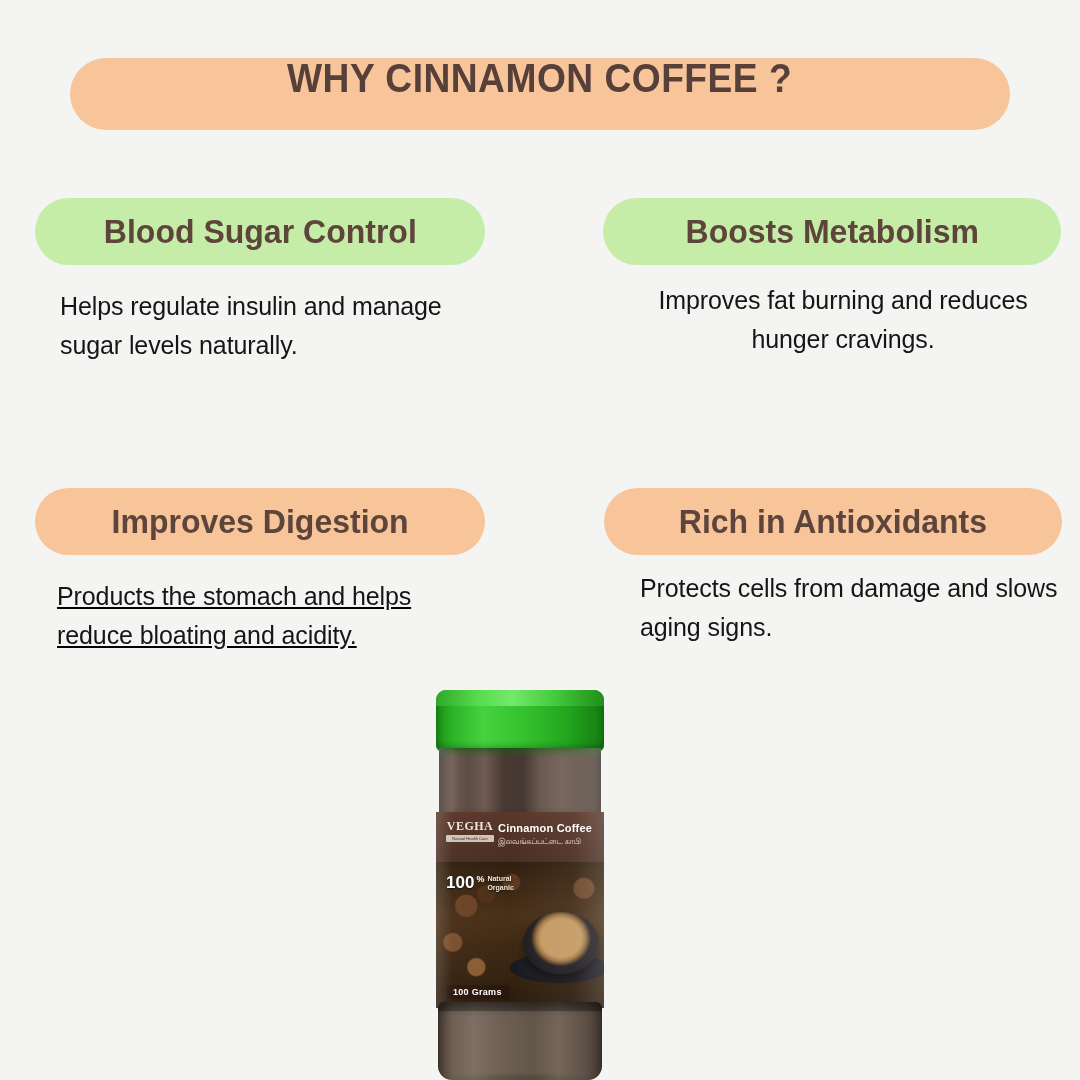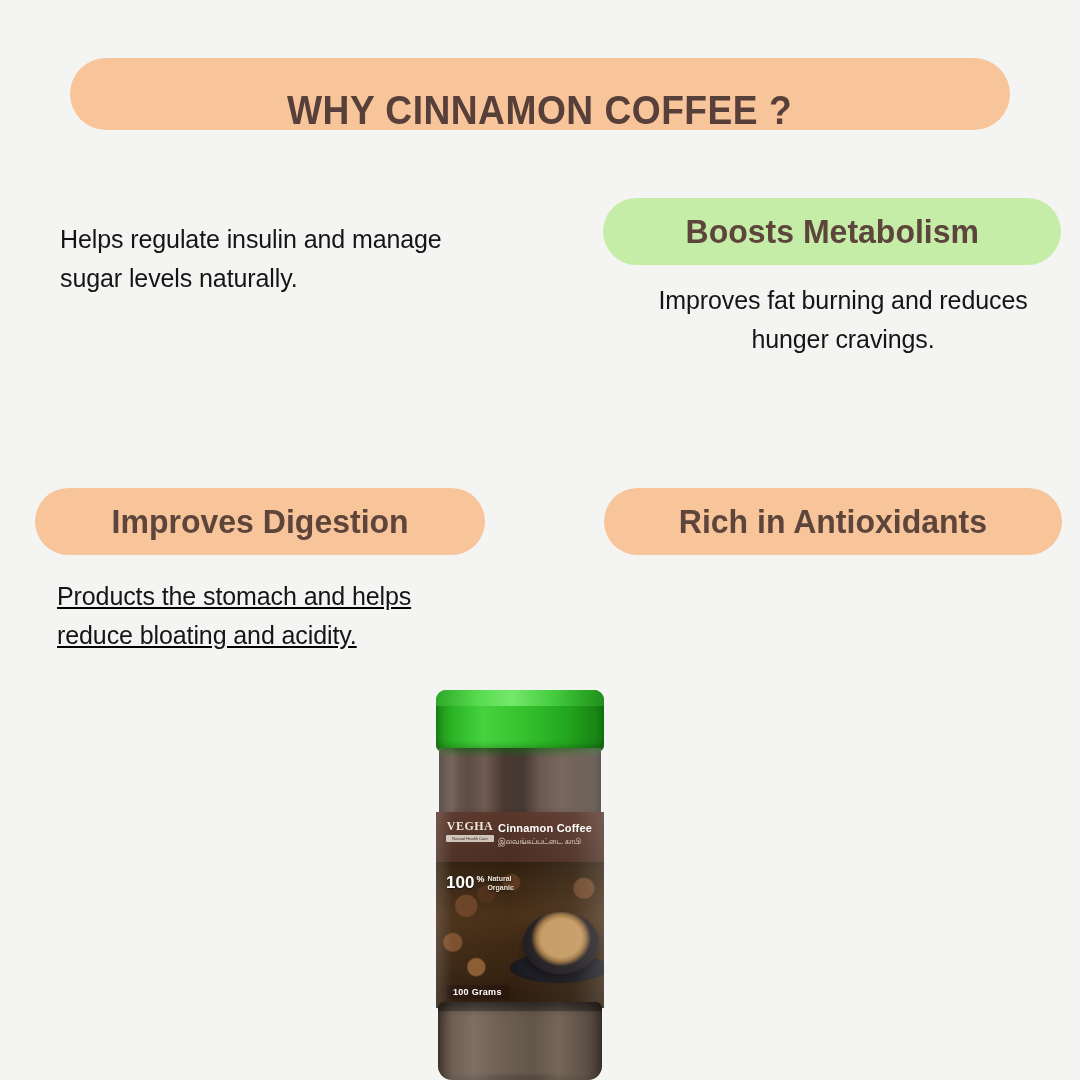--- a/index.html
+++ b/index.html
@@ -26,21 +26,21 @@
   
   .header-pill {
     position: absolute;
     left: 70px;
     top: 58px;
     width: 940px;
     height: 72px;
     background: #f8c49a;
     border-radius: 36px;
     display: flex;
-    align-items: flex-end;
+    align-items: flex-start;
     justify-content: center;
   }
   .header-title {
     font-size: 40px;
     font-weight: bold;
     color: #58403a;
     letter-spacing: 0.5px;
     line-height: 1;
     transform: scaleX(0.93);
     white-space: nowrap;
@@ -333,20 +333,23 @@
 </head>
 <body>
 
 <div id="poster">
 
   <div class="header-pill">
     <div class="header-title">WHY CINNAMON COFFEE ?</div>
   </div>
 
   <div class="benefit b-tl">
+    <div class="pill pill-green">
+      <span class="pill-label">Blood Sugar Control</span>
+    </div>
     <div class="benefit-body">Helps regulate insulin and manage sugar levels naturally.</div>
   </div>
 
   <div class="benefit b-tr">
     <div class="pill pill-green">
       <span class="pill-label">Boosts Metabolism</span>
     </div>
     <div class="benefit-body">Improves fat burning and reduces hunger cravings.</div>
   </div>
 
@@ -354,20 +357,21 @@
     <div class="pill pill-peach">
       <span class="pill-label">Improves Digestion</span>
     </div>
     <div class="benefit-body">Products the stomach and helps reduce bloating and acidity.</div>
   </div>
 
   <div class="benefit b-br">
     <div class="pill pill-peach">
       <span class="pill-label">Rich in Antioxidants</span>
     </div>
+    <div class="benefit-body">Protects cells from damage and slows aging signs.</div>
   </div>
 
   <div id="jar">
 
     <div class="jar-lid">
       <div class="jar-lid-top"></div>
     </div>
 
     <div class="jar-neck"></div>
 

